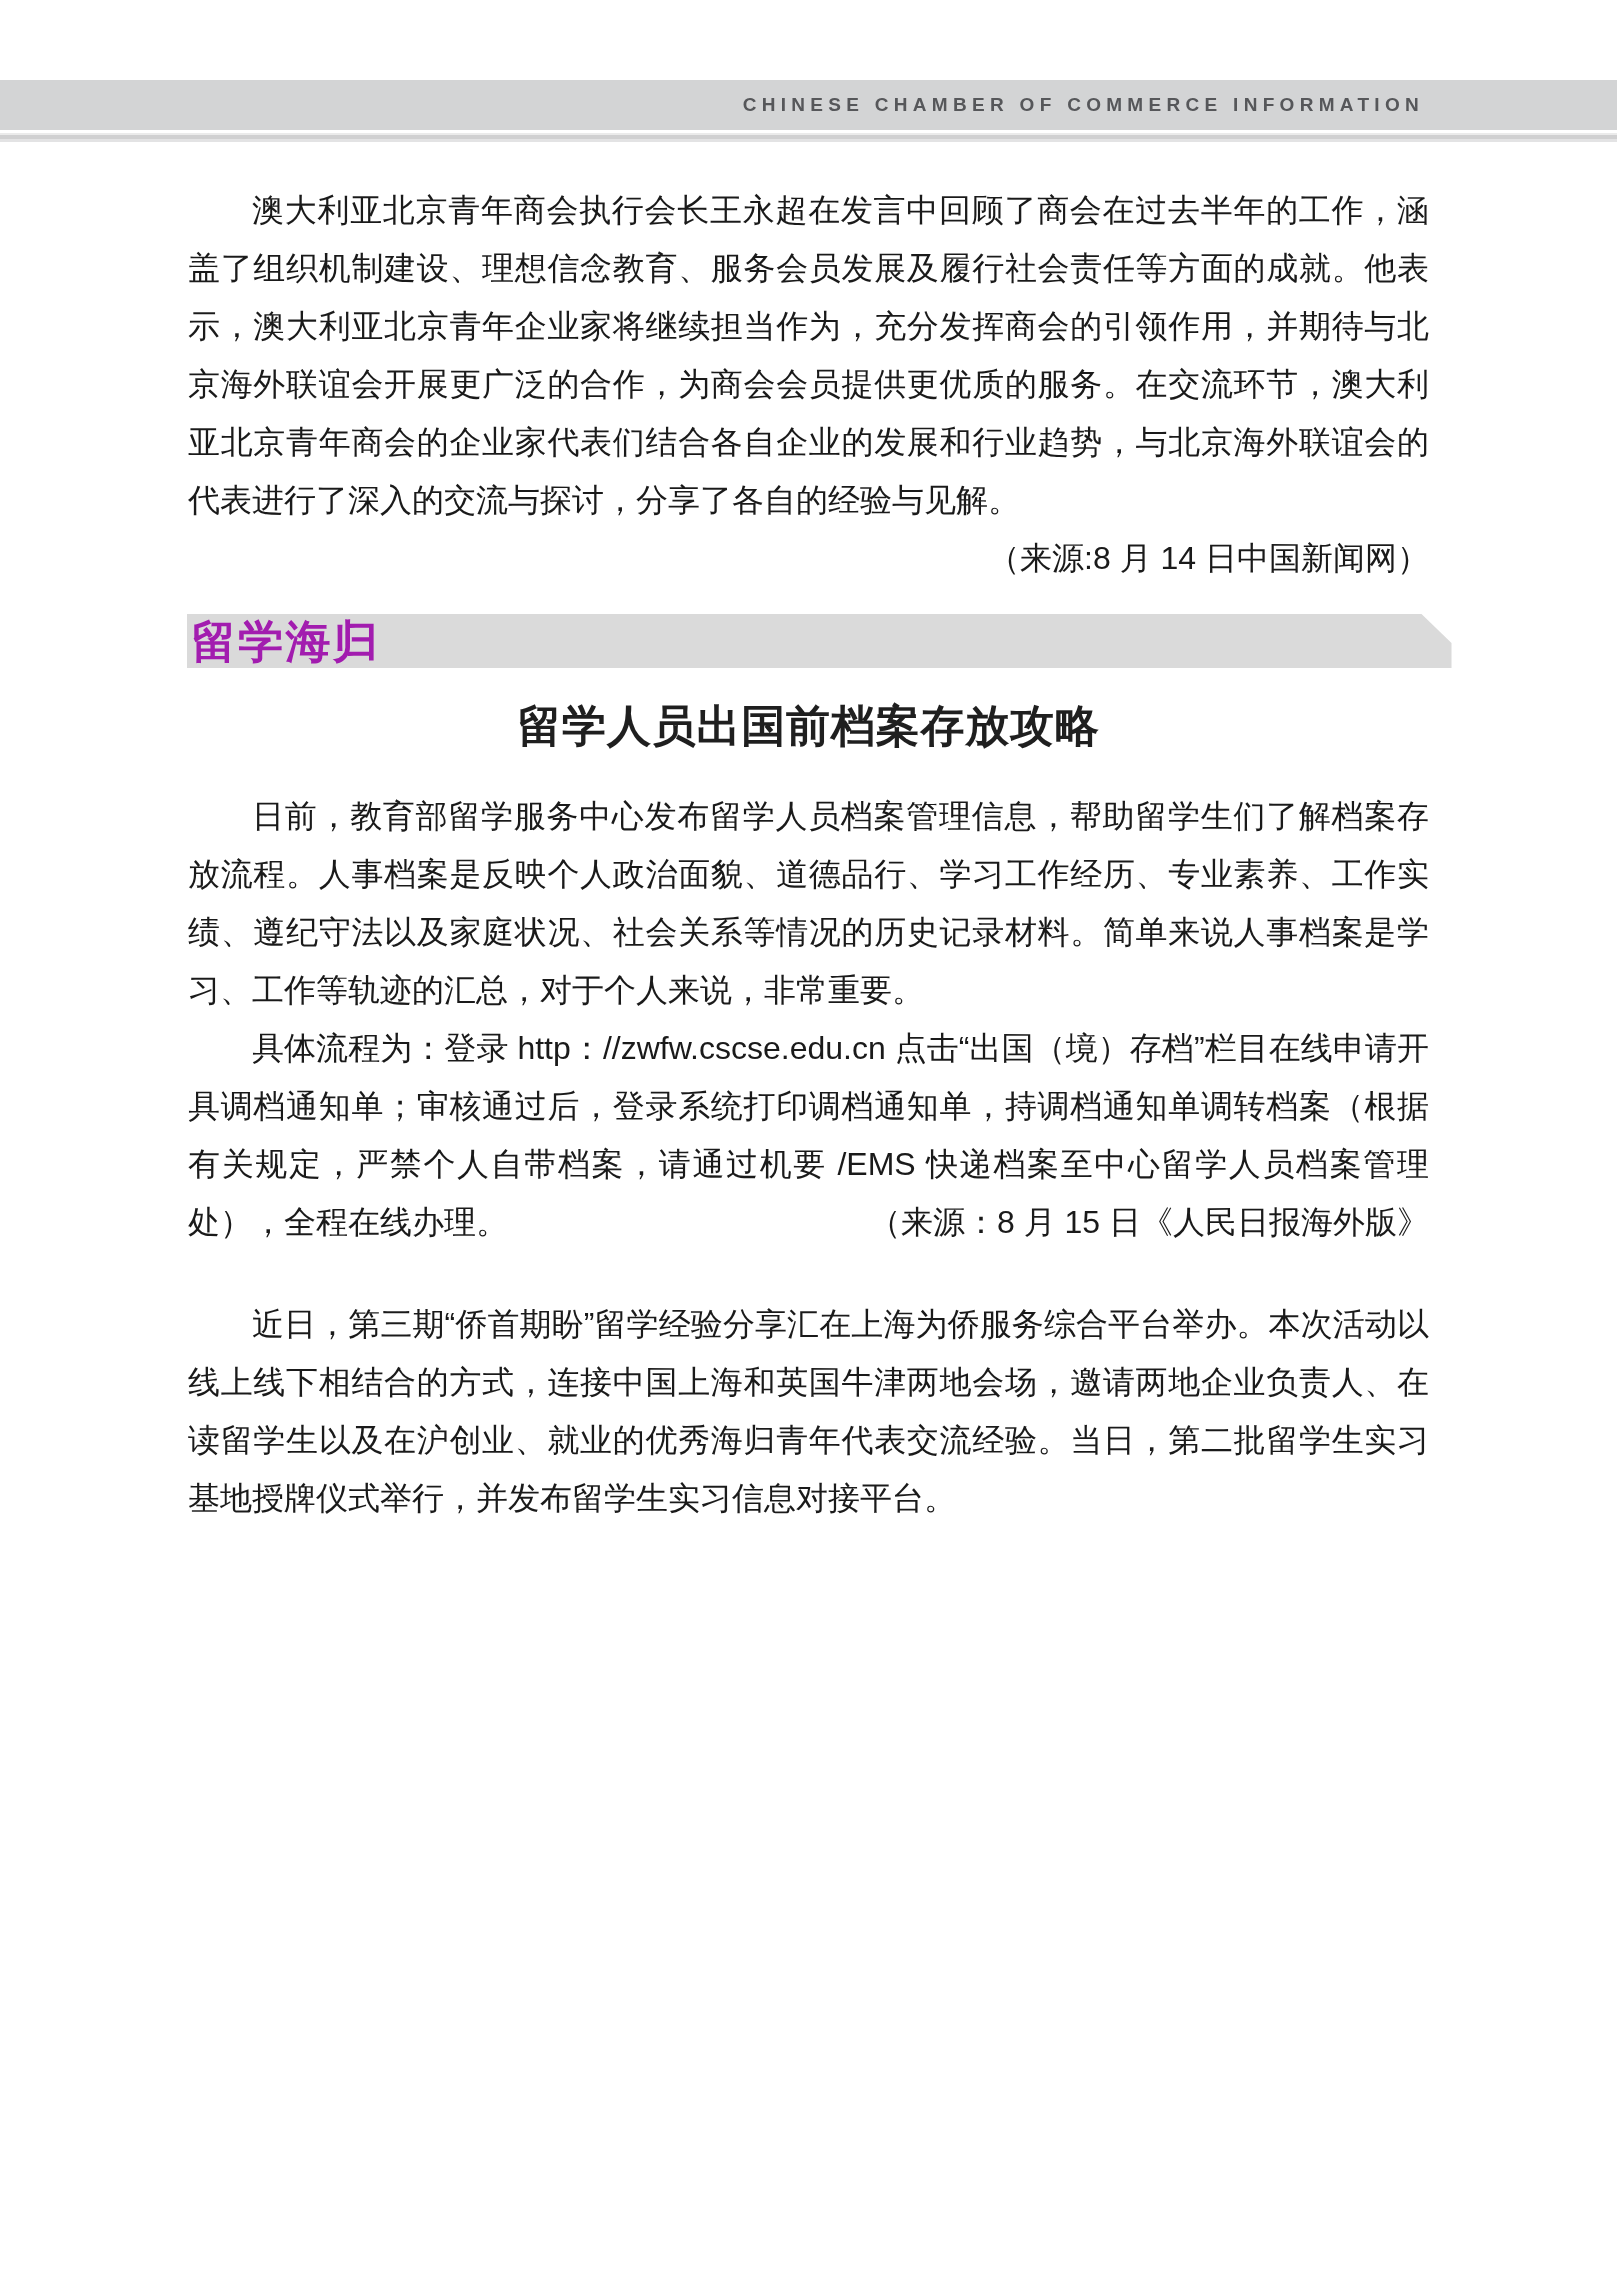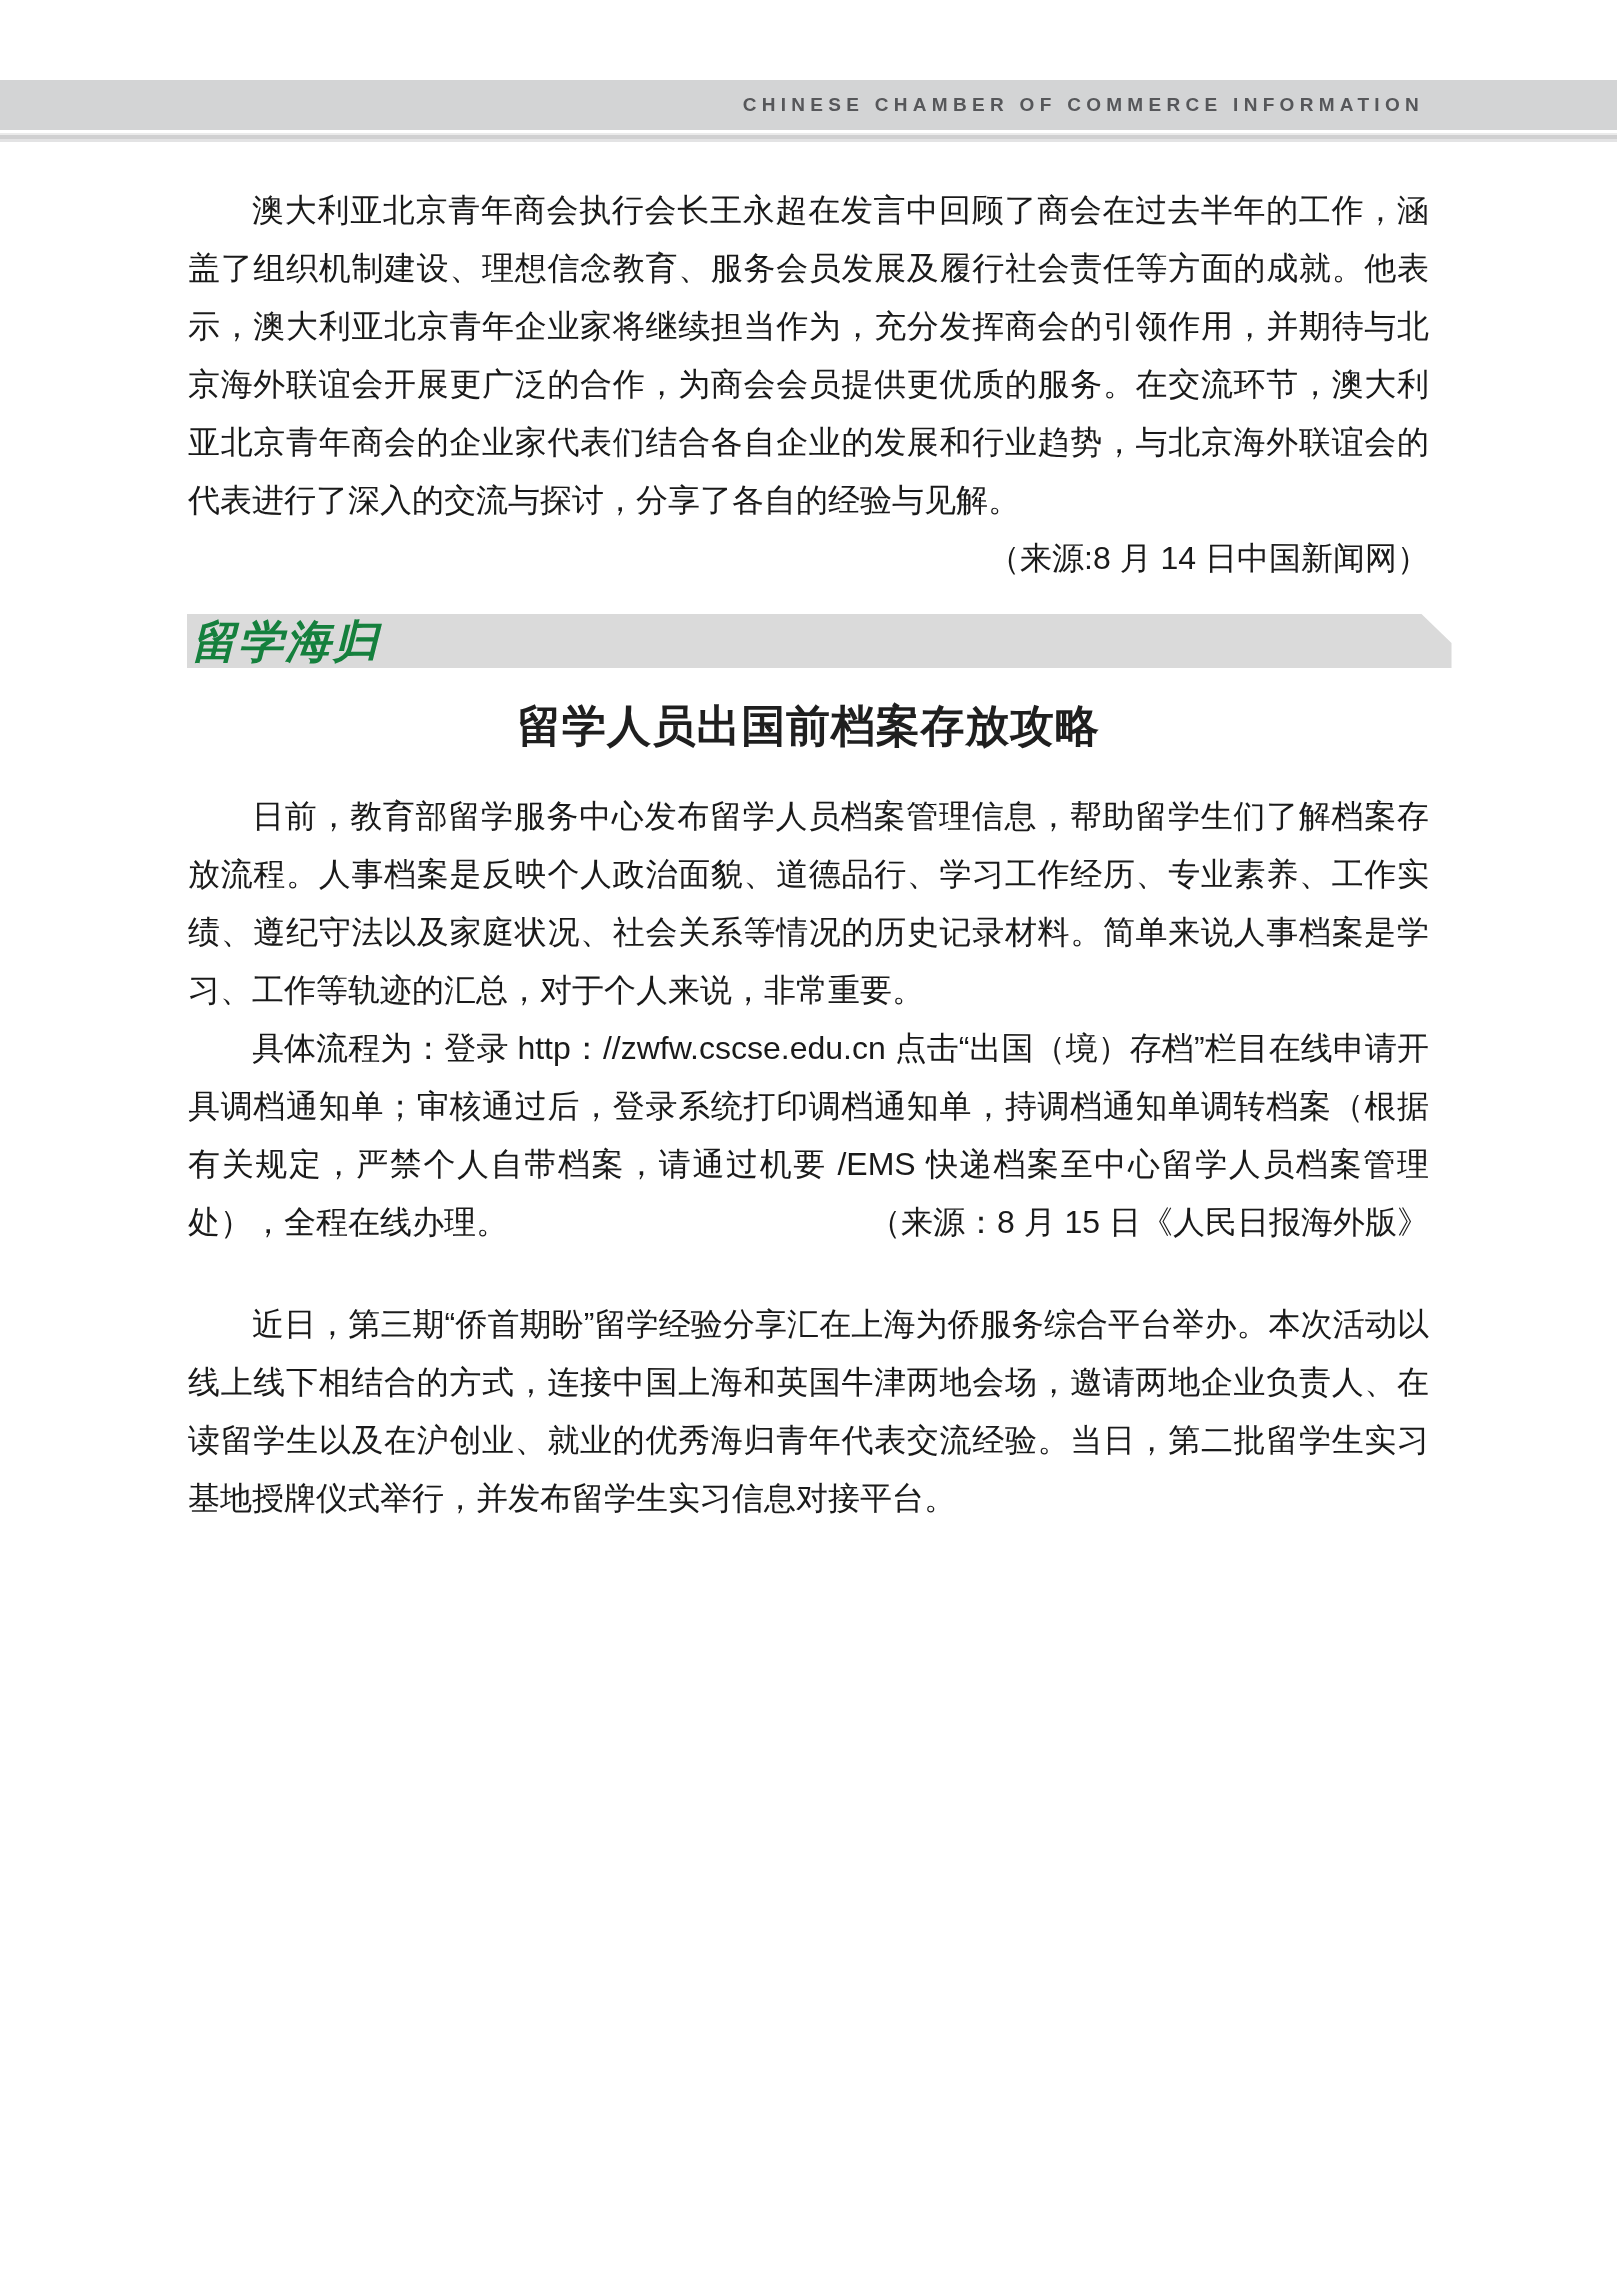--- a/index.html
+++ b/index.html
@@ -65,22 +65,21 @@
     clip-path: polygon(0 0, 1235px 0, 1265px 29px, 1265px 54px, 0 54px);
   }
   .section-banner .label {
     display: inline-block;
     font-family: "Liberation Serif", "DejaVu Serif", serif;
     font-weight: bold;
     font-size: 45px;
     line-height: 56px;
     padding-left: 4.5px;
     letter-spacing: 2.3px;
-    color: #15803d;
-    font-style: italic;
+    color: #a21caf;
   }
 
   
   .article-title {
     font-size: 44px;
     font-weight: bold;
     line-height: 53px;
     text-align: center;
     letter-spacing: 0.8px;
     color: #1f1f1f;

